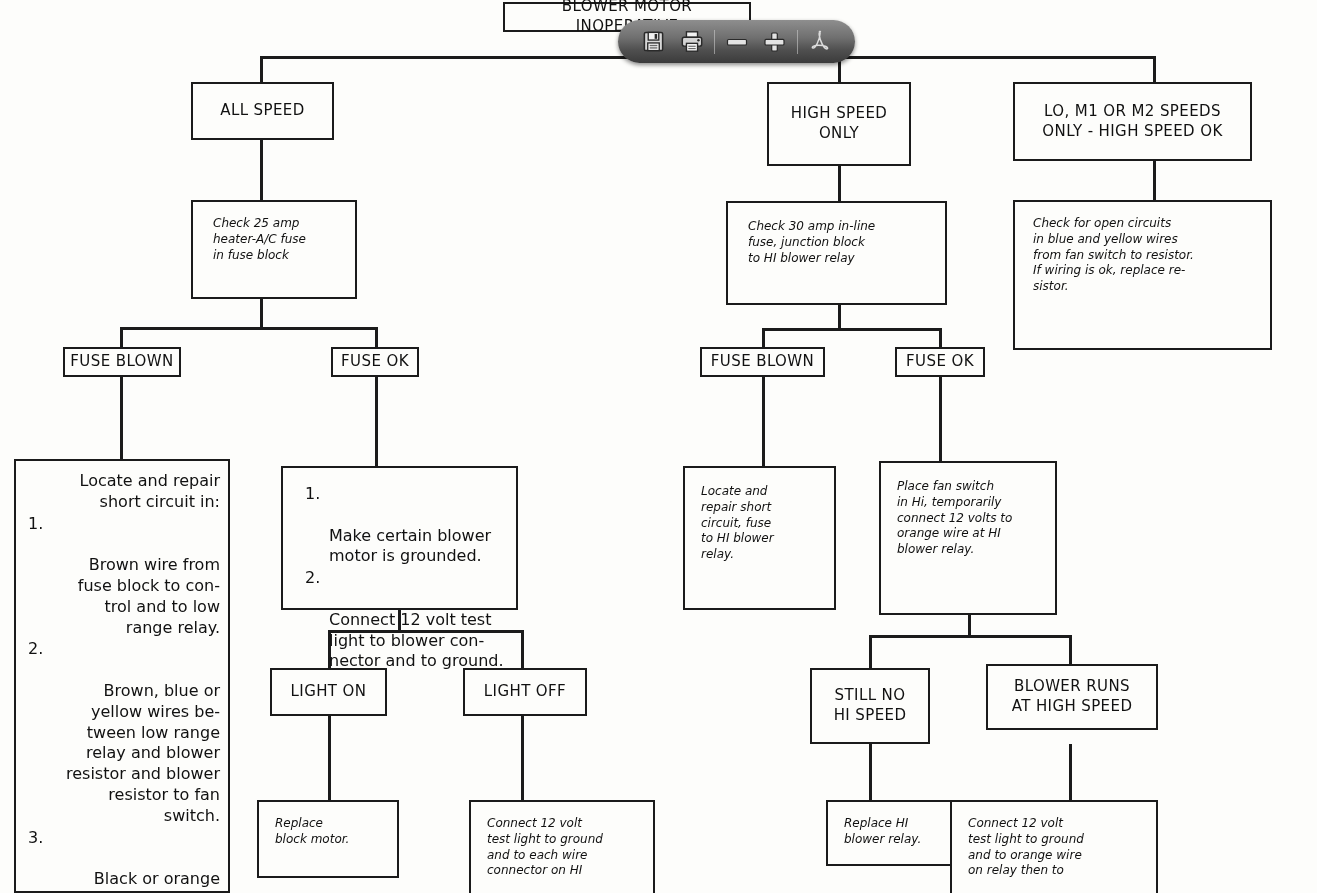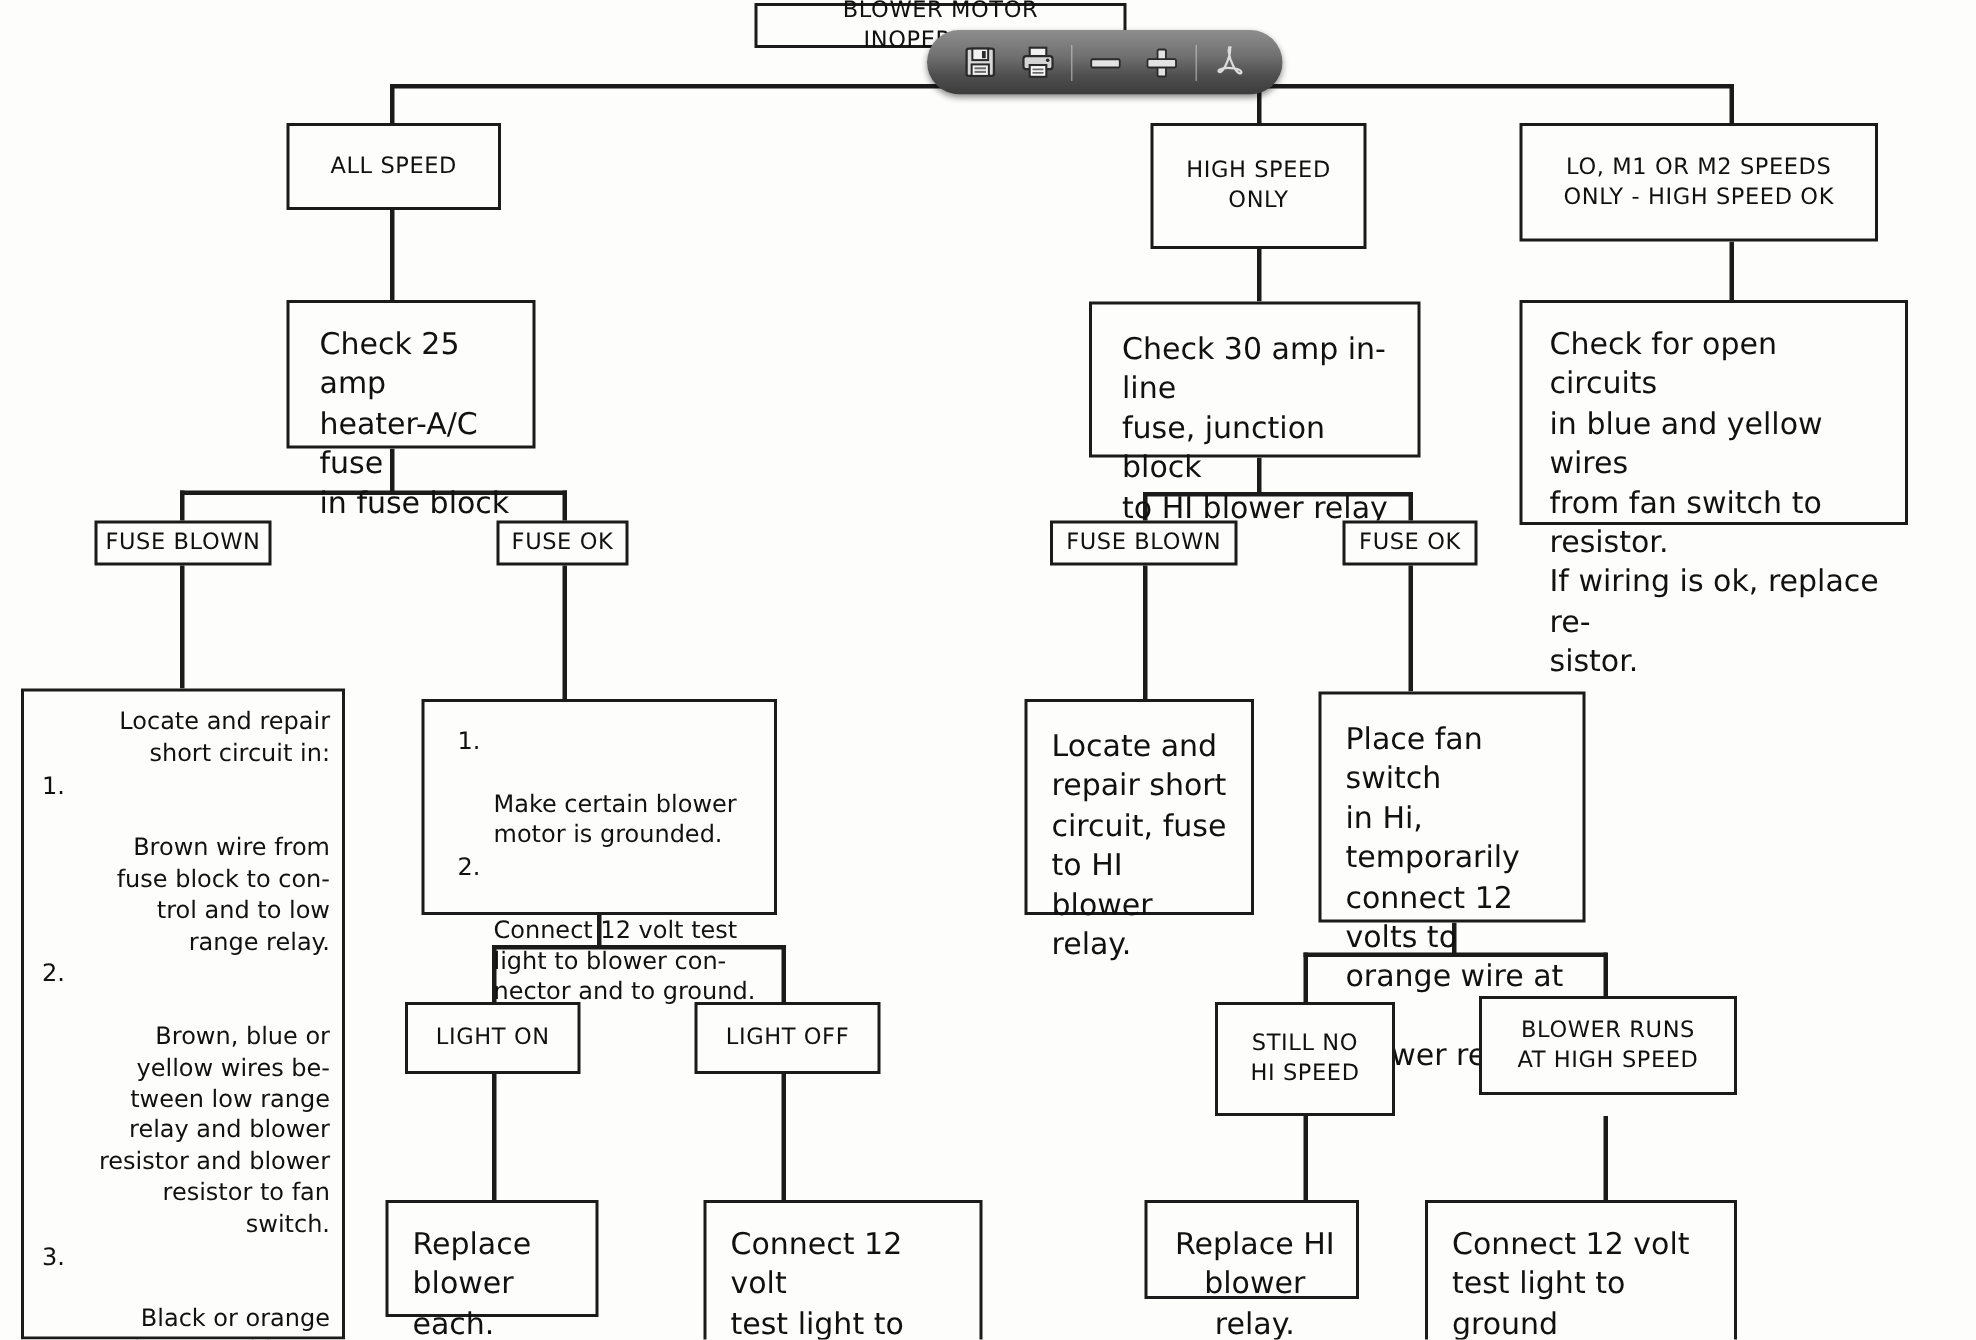--- a/index.html
+++ b/index.html
@@ -21,21 +21,21 @@
     color:#111;
     font-family:"DejaVu Sans", sans-serif;
     line-height:1.32;
     z-index:3;
   }
   .node .t{display:block;white-space:pre-line;}
   .ctr{display:flex;align-items:center;justify-content:center;text-align:center;}
   .ctr .t{letter-spacing:.4px;}
   .pad{padding:10px 12px;}
   .cap{font-size:15px;letter-spacing:.6px;}
-  .body{font-size:20px;text-align:left;}
+  .body{font-size:12px;text-align:left;font-style:italic;}
 
   
   ol.steps{margin:0;padding:0;list-style:none;font-size:16px;}
   ol.steps li{
     position:relative;padding-left:24px;margin:0 0 1px 0;
     white-space:pre-line;line-height:1.3;
   }
   ol.steps li .num{position:absolute;left:0;top:0;}
   .leadin{white-space:pre-line;font-size:16px;line-height:1.3;margin-bottom:1px;}
 
@@ -240,31 +240,31 @@
 HI SPEED</span>
   </div>
 
   <div class="node ctr cap" style="left:986px;top:652px;width:172px;height:66px;margin-top:12px;">
     <span class="t">BLOWER RUNS
 AT HIGH SPEED</span>
   </div>
 
   <div class="node pad body" style="left:257px;top:800px;width:142px;height:78px;padding-top:14px;padding-left:16px;">
     <span class="t">Replace
-blower each.</span>
+block motor.</span>
   </div>
 
   <div class="node pad body" style="left:469px;top:800px;width:186px;height:110px;padding-top:14px;padding-left:16px;">
     <span class="t">Connect 12 volt
 test light to ground
 and to each wire
 connector on HI</span>
   </div>
 
-  <div class="node pad body" style="left:763px;top:800px;width:143px;height:66px;padding-top:14px;padding-left:16px;text-align:center;">
+  <div class="node pad body" style="left:826px;top:800px;width:143px;height:66px;padding-top:14px;padding-left:16px;">
     <span class="t">Replace HI
 blower relay.</span>
   </div>
 
   <div class="node pad body" style="left:950px;top:800px;width:208px;height:110px;padding-top:14px;padding-left:16px;">
     <span class="t">Connect 12 volt
 test light to ground
 and to orange wire
 on relay then to</span>
   </div>

